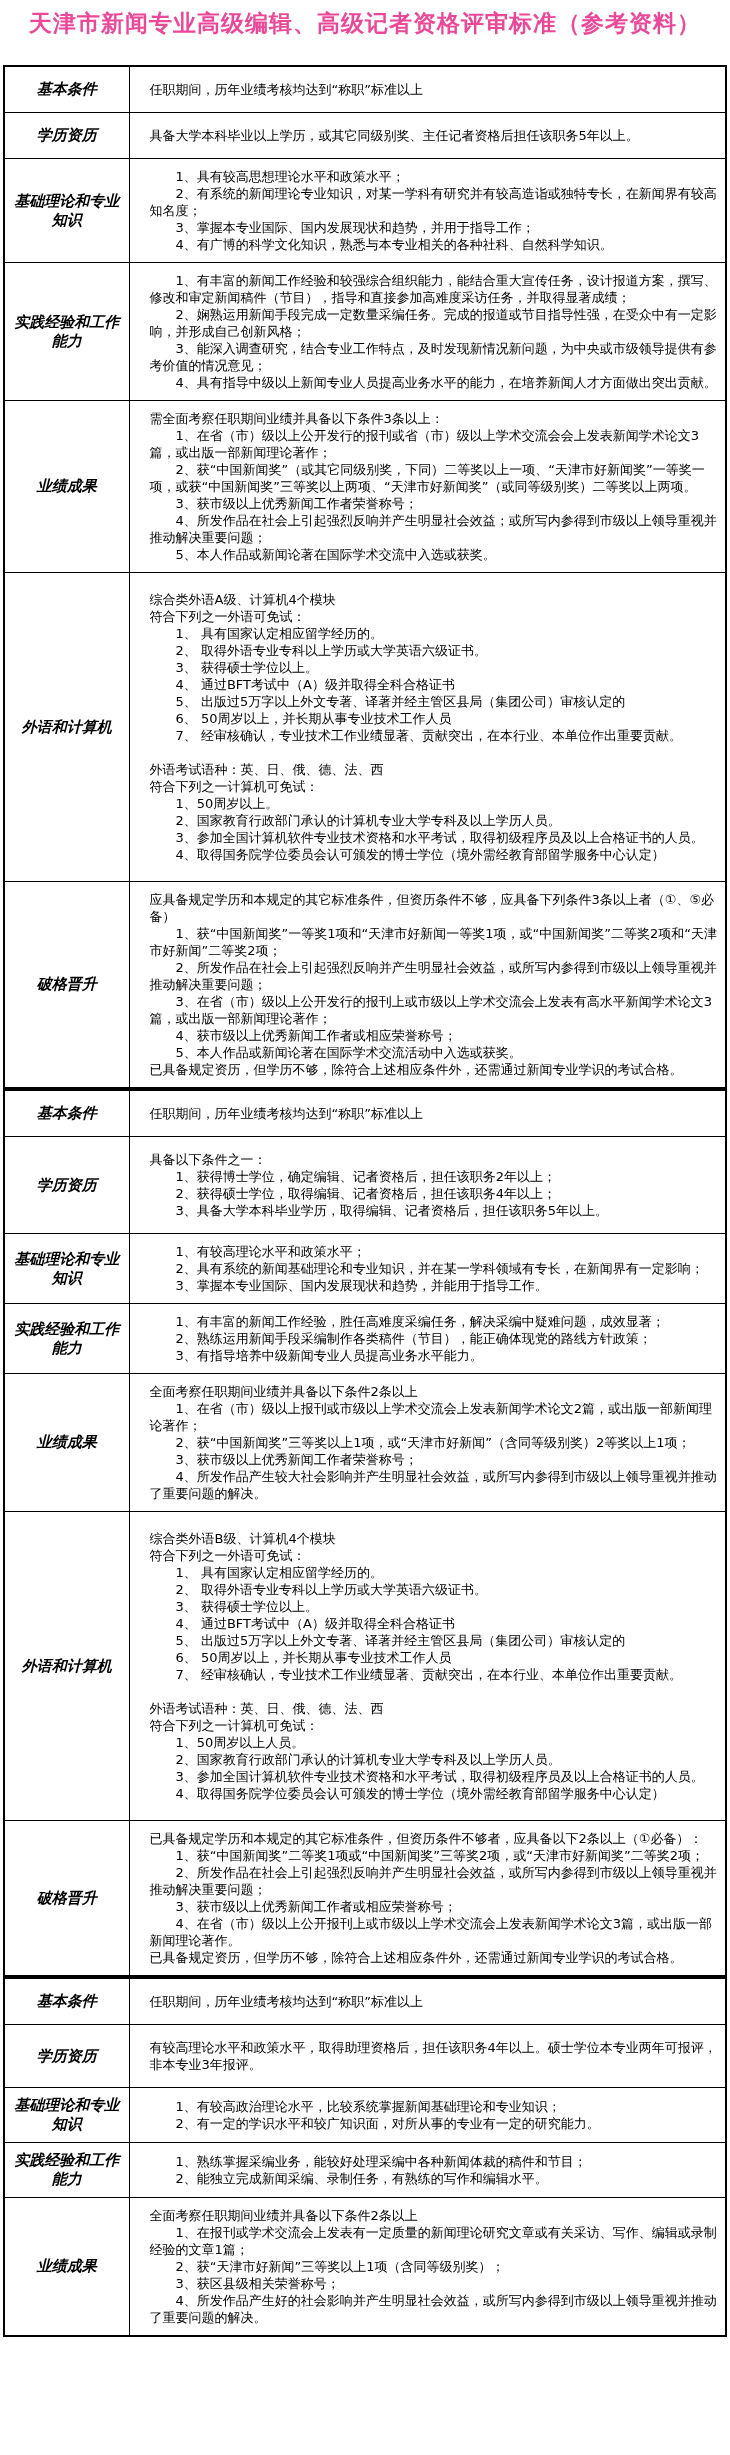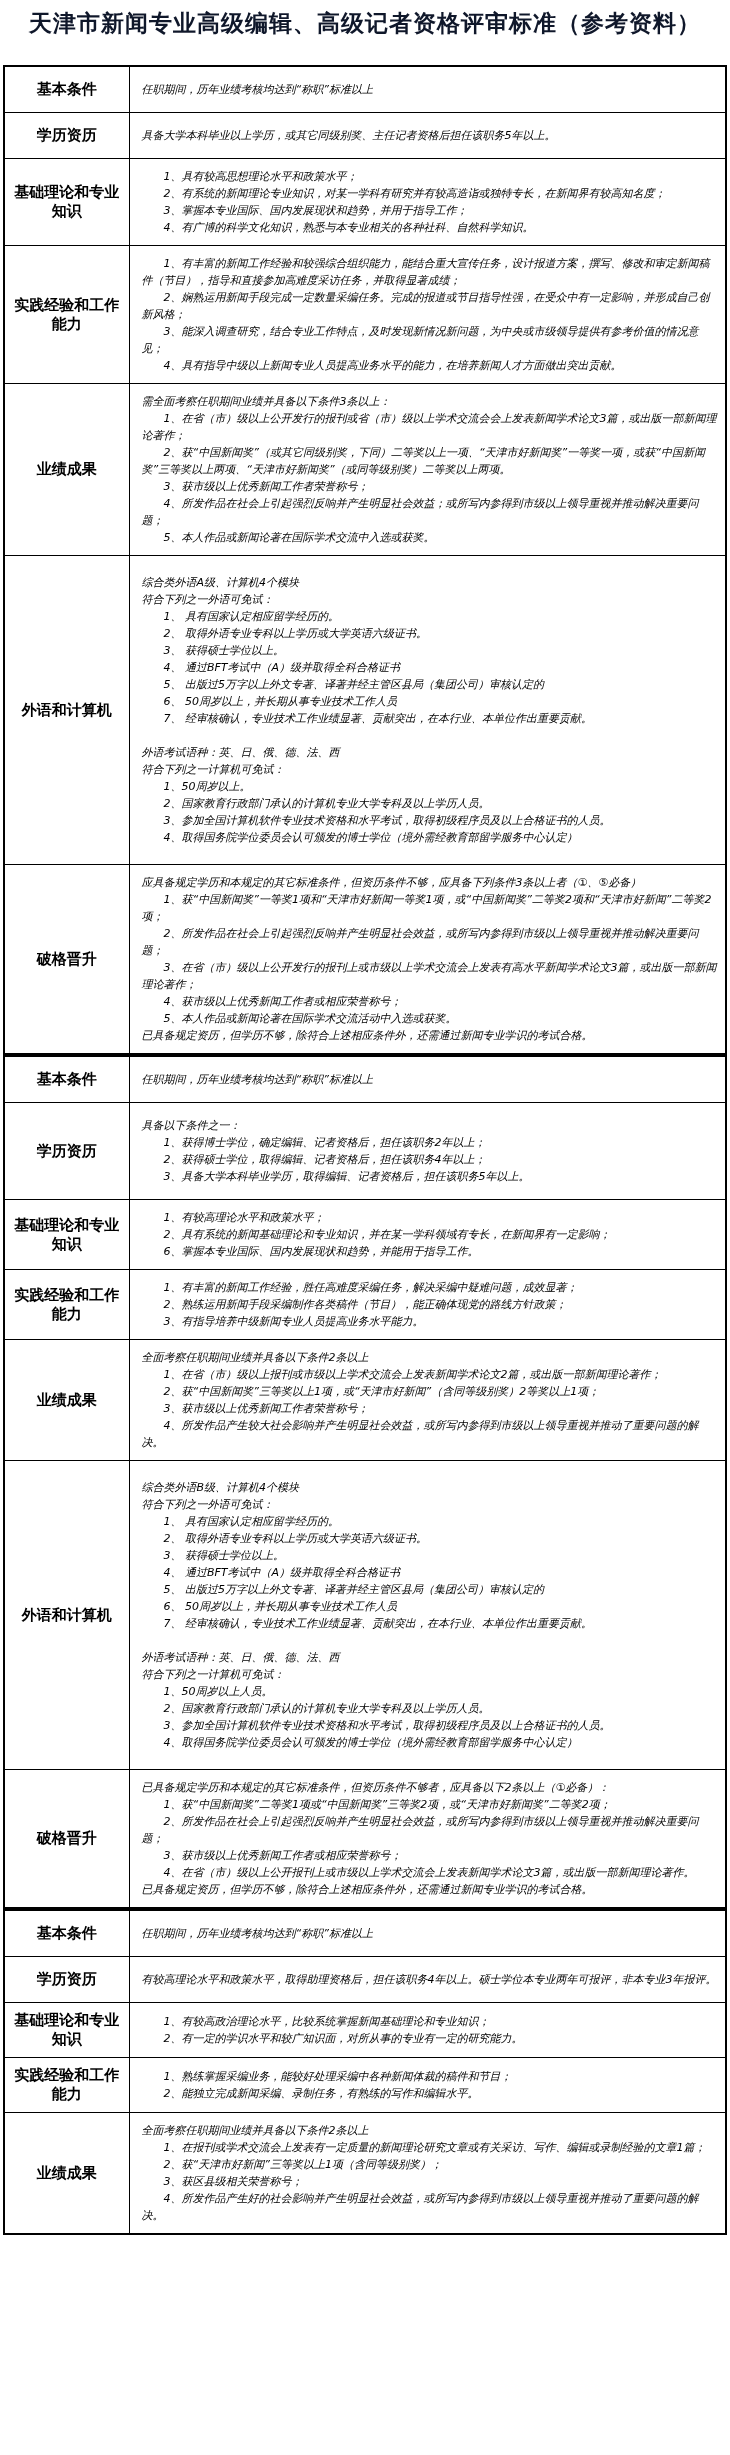--- a/index.html
+++ b/index.html
@@ -1,35 +1,36 @@
 <!DOCTYPE html>
 <html lang="zh"><head>
 <meta charset="utf-8">
 <style>
   html,body{margin:0;padding:0;background:#fff;color:#000;}
   body{width:730px;font-family:"DejaVu Sans",sans-serif;}
   .doc{width:730px;}
   .sec-title{
     font-size:23px;font-weight:bold;text-align:center;
-    margin:20px 0 26px 0;letter-spacing:1px;color:#0f172a;
+    margin:20px 0 26px 0;letter-spacing:1px;color:#ec4899;
   }
   .sec:first-child .sec-title{margin-top:8px;}
   table.criteria{
     border-collapse:collapse;table-layout:fixed;
     width:724px;margin:0 auto;border:2px solid #000;
   }
   table.criteria th,table.criteria td{border:1px solid #000;}
   th.lbl{
     width:125px;font-size:15px;font-weight:bold;text-align:center;
     vertical-align:middle;padding:8px 2px;line-height:19px;
     word-break:break-all;
+    font-style:italic;
   }
   td.txt{
-    font-size:11px;line-height:17px;padding:9px 6px 9px 12px;
-    vertical-align:middle;white-space:pre-wrap;word-break:break-all;font-style:italic;
+    font-size:13px;line-height:17px;padding:9px 6px 9px 20px;
+    vertical-align:middle;white-space:pre-wrap;word-break:break-all;
   }
   tr:nth-child(6) td.txt{padding-top:18px;padding-bottom:18px;}
   tr:nth-child(1) td.txt,tr:nth-child(2) td.txt{padding-top:14px;padding-bottom:14px;}
 </style>
 </head>
 <body>
 
 <div class="doc">
 
   <div class="sec">
@@ -119,21 +120,21 @@
           <th class="lbl">学历资历</th>
           <td class="txt">具备以下条件之一：
 　　1、获得博士学位，确定编辑、记者资格后，担任该职务2年以上；
 　　2、获得硕士学位，取得编辑、记者资格后，担任该职务4年以上；
 　　3、具备大学本科毕业学历，取得编辑、记者资格后，担任该职务5年以上。</td>
         </tr>
         <tr>
           <th class="lbl">基础理论和专业知识</th>
           <td class="txt">　　1、有较高理论水平和政策水平；
 　　2、具有系统的新闻基础理论和专业知识，并在某一学科领域有专长，在新闻界有一定影响；
-　　6、掌握本专业国际、国内发展现状和趋势，并能用于指导工作。</td>
+　　3、掌握本专业国际、国内发展现状和趋势，并能用于指导工作。</td>
         </tr>
         <tr>
           <th class="lbl">实践经验和工作能力</th>
           <td class="txt">　　1、有丰富的新闻工作经验，胜任高难度采编任务，解决采编中疑难问题，成效显著；
 　　2、熟练运用新闻手段采编制作各类稿件（节目），能正确体现党的路线方针政策；
 　　3、有指导培养中级新闻专业人员提高业务水平能力。</td>
         </tr>
         <tr>
           <th class="lbl">业绩成果</th>
           <td class="txt">全面考察任职期间业绩并具备以下条件2条以上

